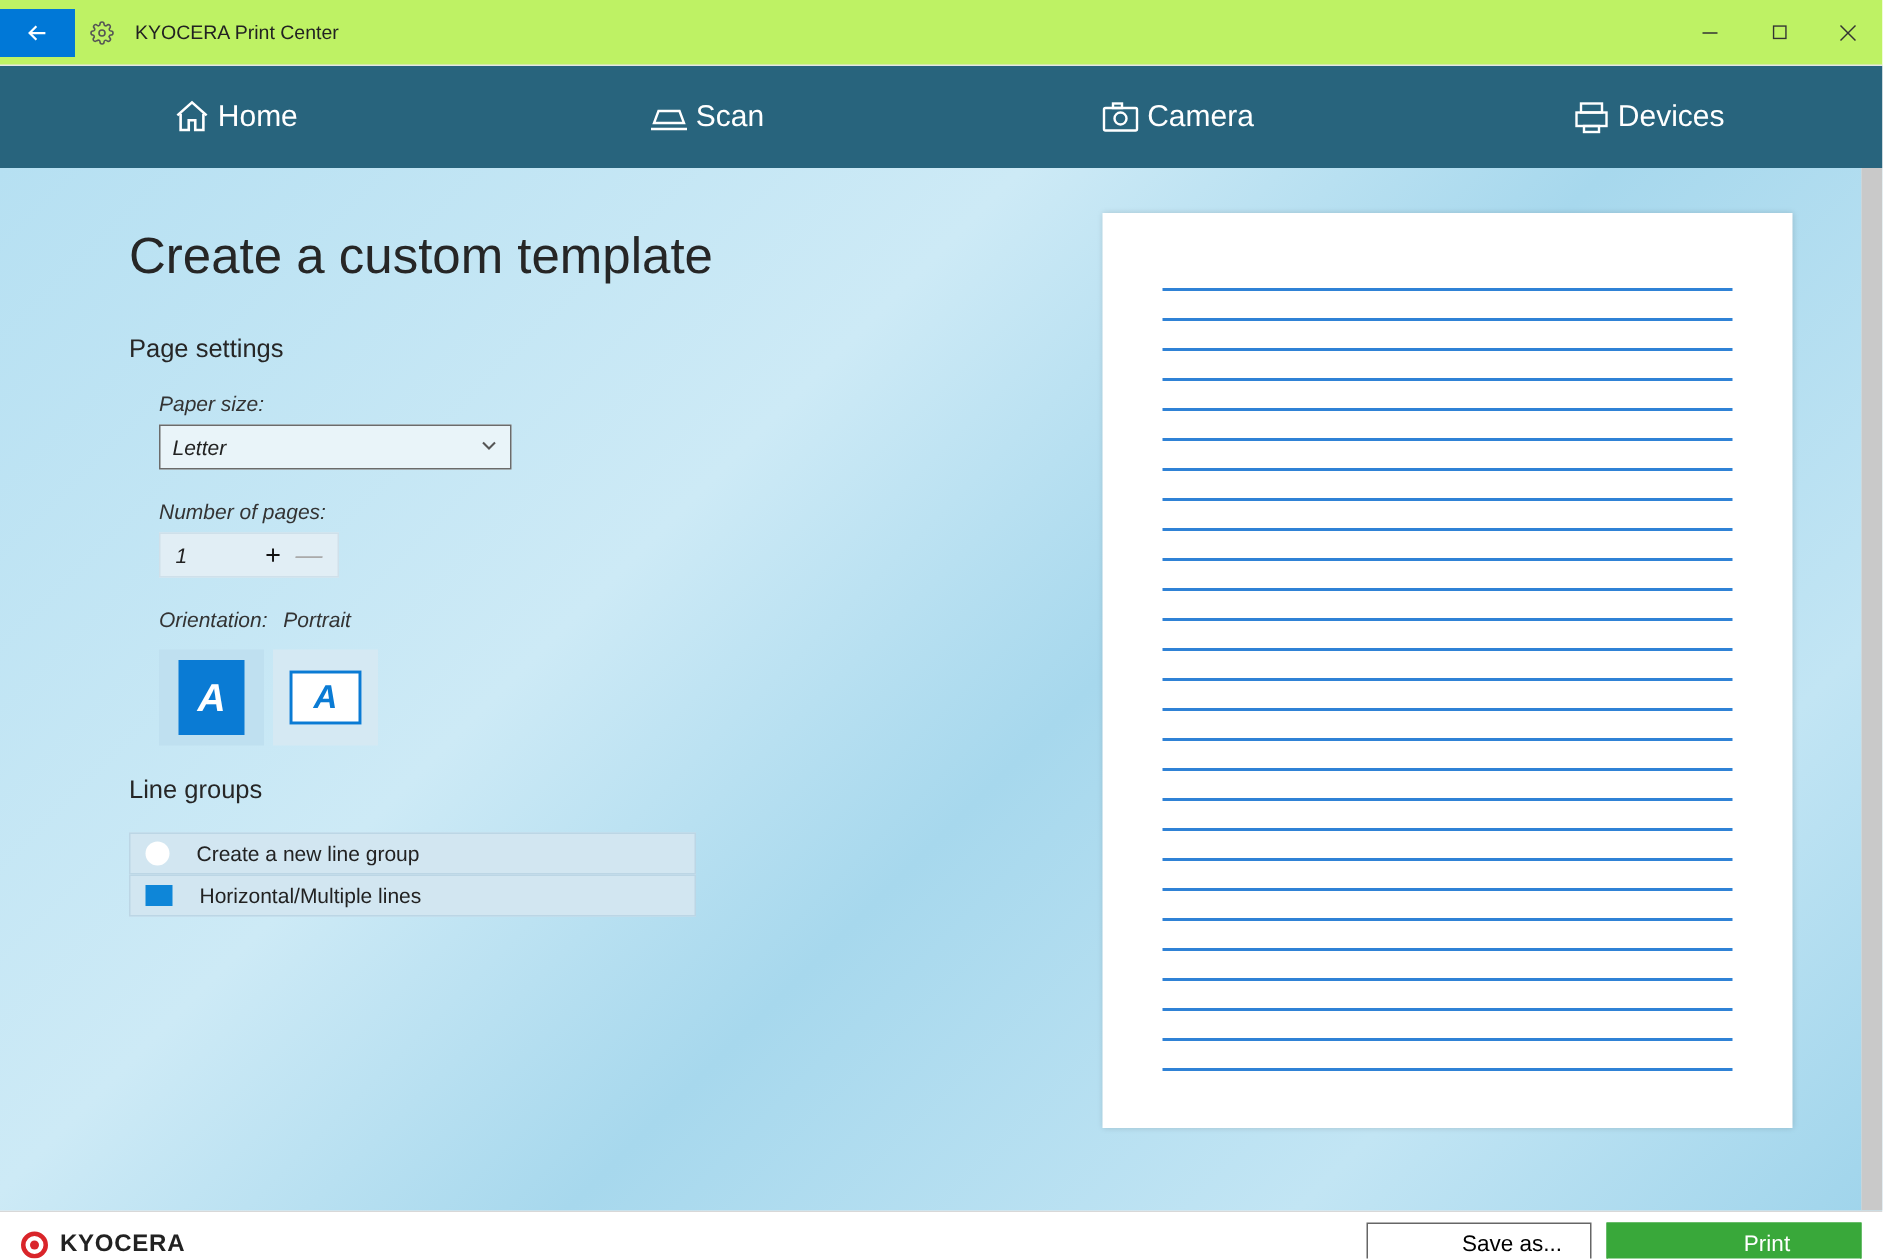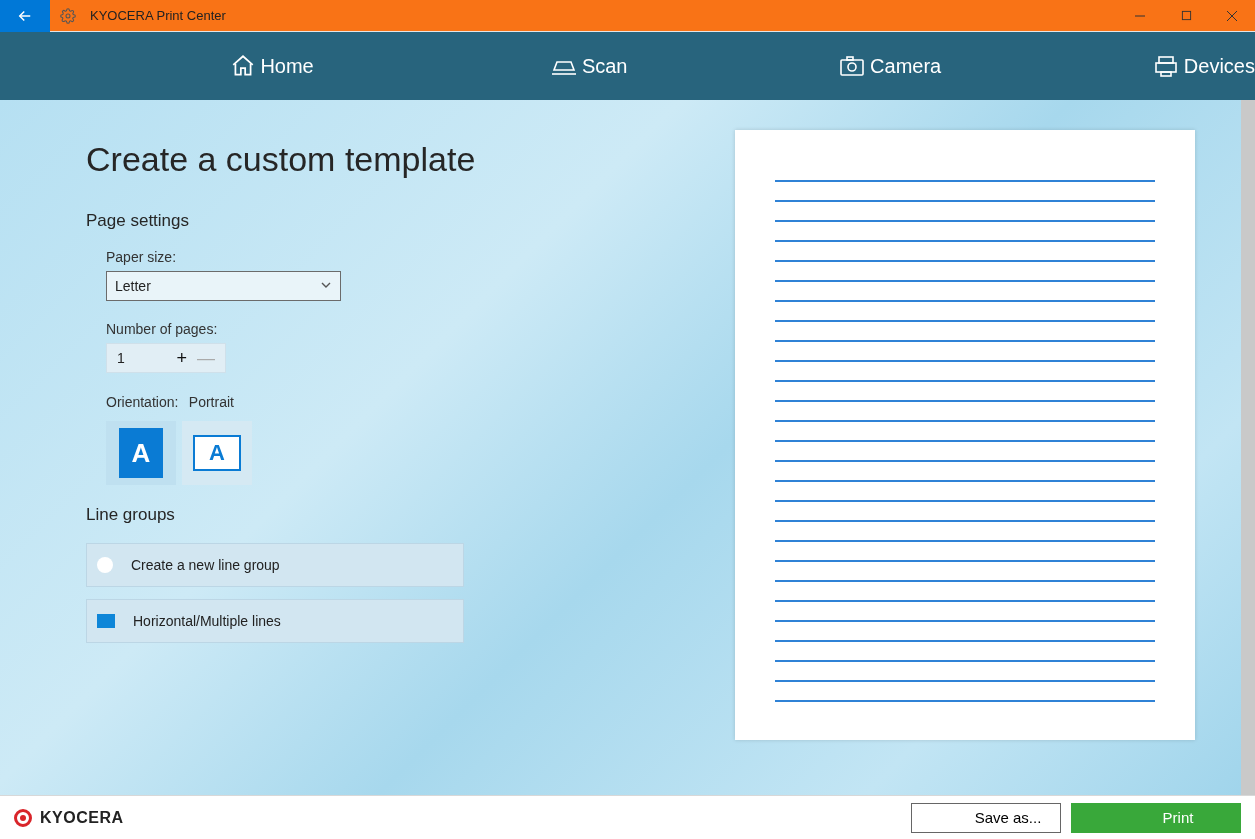--- a/index.html
+++ b/index.html
@@ -1,59 +1,59 @@
 <!DOCTYPE html>
 <html><head>
 <meta charset="utf-8">
 <style>
   * { box-sizing: border-box; margin: 0; padding: 0; font-family: "Segoe UI", Arial, sans-serif; }
   html, body { width: 1255px; height: 839px; overflow: hidden; background:#fff; }
 
   
-  .titlebar { height: 32px; display:flex; align-items:center; background:#f97316; border-bottom:1px solid #e5e5e5; }
+  .titlebar { height: 44px; display:flex; align-items:center; background:#bef264; border-bottom:1px solid #e5e5e5; }
   .back-btn { width:50px; height:32px; background:#0078d7; display:flex; align-items:center; justify-content:center; color:#fff; }
   .back-btn svg { stroke:#fff; }
   .title-gear { width:36px; display:flex; align-items:center; justify-content:center; color:#555; }
   .title-text { font-size:13px; color:#222; padding-left:4px; }
   .win-controls { margin-left:auto; display:flex; }
   .win-btn { width:46px; height:32px; display:flex; align-items:center; justify-content:center; color:#333; }
 
   
   .navbar { height:68px; background:#28647d; display:flex; color:#fff; }
-  .nav-item { flex:1; display:flex; align-items:center; justify-content:flex-end; gap:4px; font-size:20px; font-weight:400; cursor:pointer; }
+  .nav-item { flex:1; display:flex; align-items:center; justify-content:center; gap:4px; font-size:20px; font-weight:400; cursor:pointer; }
   .nav-item.active { background:#e81123; }
   .nav-icon { display:flex; align-items:center; justify-content:center; }
 
   
   .main { position:relative; height:calc(839px - 32px - 68px - 44px); background: linear-gradient(135deg,#b6e0f2 0%, #cdeaf6 35%, #a7d8ed 55%, #c2e5f4 80%, #9fd4eb 100%); overflow:hidden; }
   .scrollbar { position:absolute; right:0; top:0; width:14px; height:100%; background:#e9e9e9; }
   .scrollbar .thumb { position:absolute; top:0; left:0; width:14px; height:100%; background:#c9c9c9; }
 
   .left-pane { position:absolute; left:86px; top:40px; width:520px; }
   .page-title { font-size:34px; font-weight:300; color:#262626; margin-bottom:32px; }
   .section-title { font-size:17px; color:#262626; margin-bottom:18px; }
-  .field-wrap { margin-left:20px; margin-bottom:20px; }
+  .field-wrap { margin-left:20px; margin-bottom:20px;font-style:italic; }
   .field-label { font-size:14px; color:#333; margin-bottom:6px; }
 
   .combo { width:235px; height:30px; border:1px solid #6b6b6b; background:#e9f4f9; display:flex; align-items:center; padding:0 8px; font-size:14px; color:#222; }
   .combo .chev { margin-left:auto; }
 
   .spinner { width:120px; height:30px; background:#e1eef5; display:flex; align-items:center; padding-left:10px; border:1px solid #cfe0ea; }
   .spinner .val { font-size:14px; color:#222; }
   .spinner .btns { margin-left:auto; display:flex; gap:10px; padding-right:10px; align-items:center; }
   .spinner .plus { font-size:18px; font-weight:400; color:#111; cursor:pointer; }
   .spinner .minus { font-size:18px; color:#aaa; cursor:default; }
   .orient-tiles { display:flex; gap:6px; }
   .orient-tile { width:70px; height:64px; display:flex; align-items:center; justify-content:center; }
   .orient-tile.sel { background:#bfe0f0; }
   .orient-tile.unsel { background:#d5e9f3; }
   .orient-tile .glyph-port { width:44px; height:50px; background:#0a7bd4; display:flex; align-items:center; justify-content:center; color:#fff; font-weight:700; font-size:26px; }
   .orient-tile .glyph-land { width:48px; height:36px; border:2px solid #0a7bd4; display:flex; align-items:center; justify-content:center; color:#0a7bd4; font-weight:700; font-size:22px; background:#fff; }
 
-  .linegroup-item { width:378px; height:44px; background:#d2e6f1; border:1px solid #bcd6e5; display:flex; align-items:center; padding:0 10px; gap:18px; font-size:14px; color:#222; margin-bottom:12px; cursor:pointer; }
+  .linegroup-item { width:378px; height:28px; background:#d2e6f1; border:1px solid #bcd6e5; display:flex; align-items:center; padding:0 10px; gap:18px; font-size:14px; color:#222; cursor:pointer; }
   .lg-circle { width:16px; height:16px; border-radius:50%; background:#fff; }
   .lg-square { width:18px; height:14px; background:#0e86d8; }
 
   
   .preview { position:absolute; right:60px; top:30px; width:460px; height:610px; background:#fff; box-shadow:0 0 4px rgba(0,0,0,.15); padding:50px 40px 30px 40px; }
   .preview .line { height:2px; background:#2f82d6; margin-bottom:18px; }
 
   
   .footer { height:44px; background:#fff; border-top:1px solid #d8d8d8; display:flex; align-items:center; padding:0 14px; }
   .brand { display:flex; align-items:center; gap:8px; }

